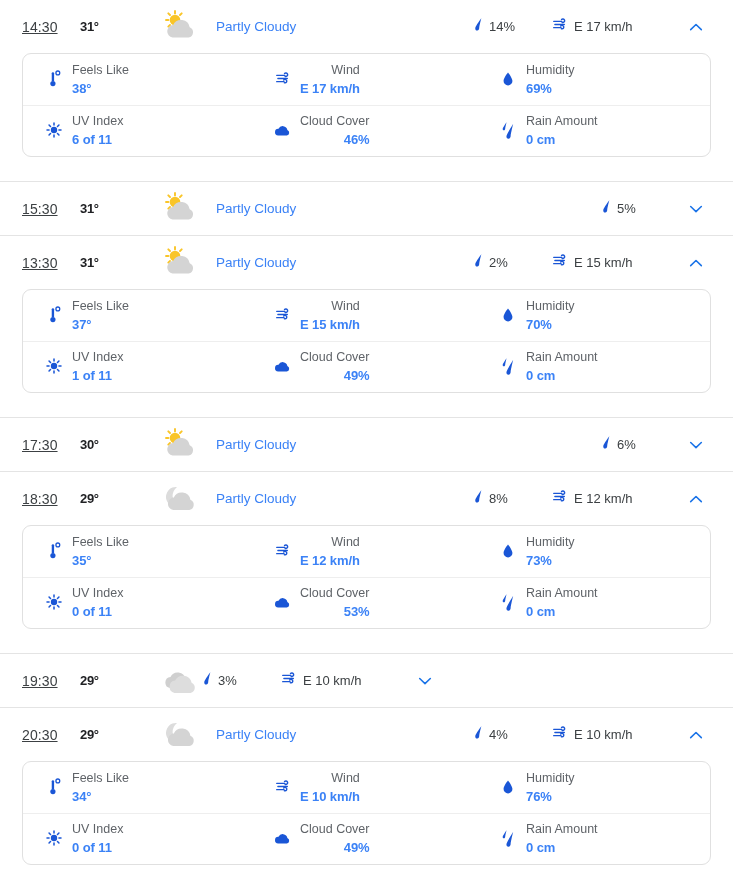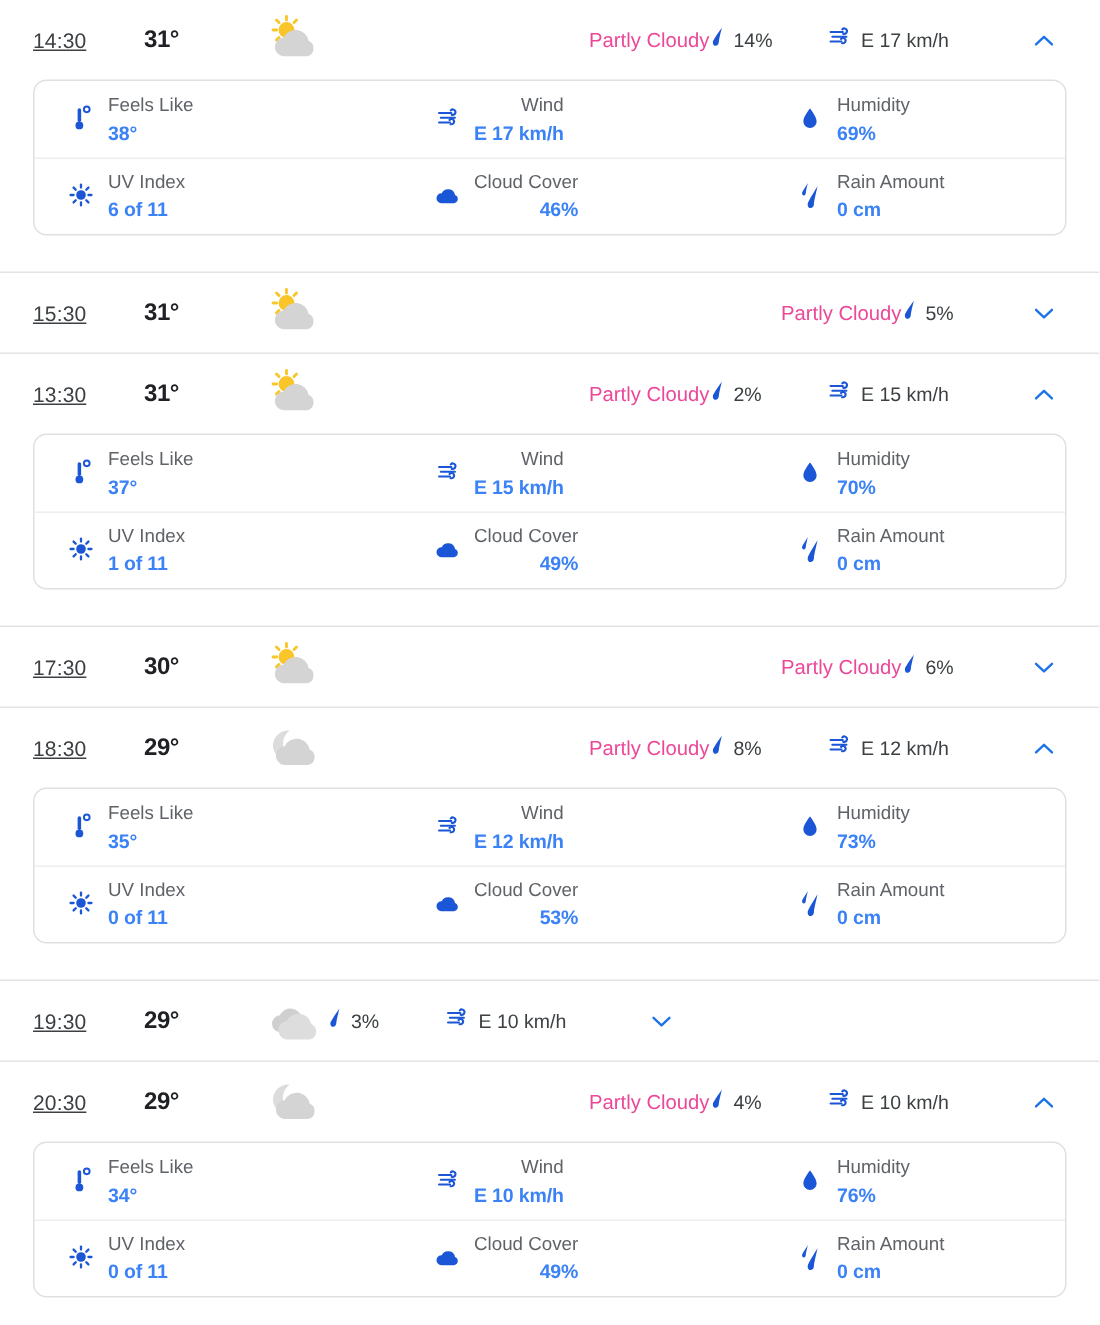--- a/index.html
+++ b/index.html
@@ -33,43 +33,41 @@
   .time {
     font-size: 14px;
     color: #3c4043;
     width: 58px;
     flex: 0 0 58px;
     letter-spacing: 0.1px;
     text-decoration: underline;
   }
 
   .temp {
-    font-size: 16px;
+    font-size: 13px;
     font-weight: bold;
     color: #202124;
     width: 76px;
     flex: 0 0 76px;
     letter-spacing: -0.3px;
-    margin-left: 16px;
   }
 
   .cond-icon {
     width: 46px;
     flex: 0 0 46px;
     display: flex;
     align-items: center;
     justify-content: center;
   }
 
   .cond-text {
     font-size: 13.5px;
-    color: #ec4899;
+    color: #3b82f6;
     flex: 1 1 auto;
     padding-left: 14px;
-    text-align: right;
   }
 
   .precip {
     display: flex;
     align-items: center;
     gap: 5px;
     width: 78px;
     flex: 0 0 78px;
     justify-content: flex-start;
   }
@@ -109,21 +107,20 @@
     border: 1px solid #e0e0e0;
     border-radius: 9px;
     background: #fff;
     padding: 0 0 0 0;
   }
 
   .detail-grid-row {
     display: flex;
     height: 51px;
     align-items: center;
-    gap: 16px;
   }
   .detail-grid-row.second {
     border-top: 1px solid #eeeeee;
   }
 
   .metric {
     display: flex;
     align-items: flex-start;
     gap: 9px;
     padding-left: 22px;

